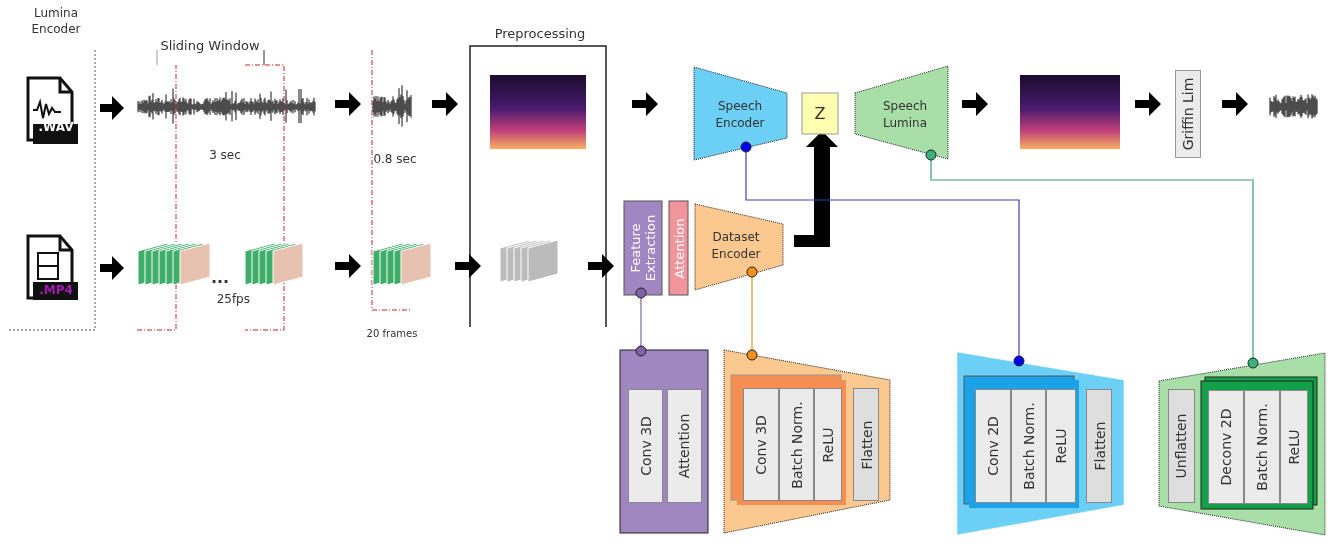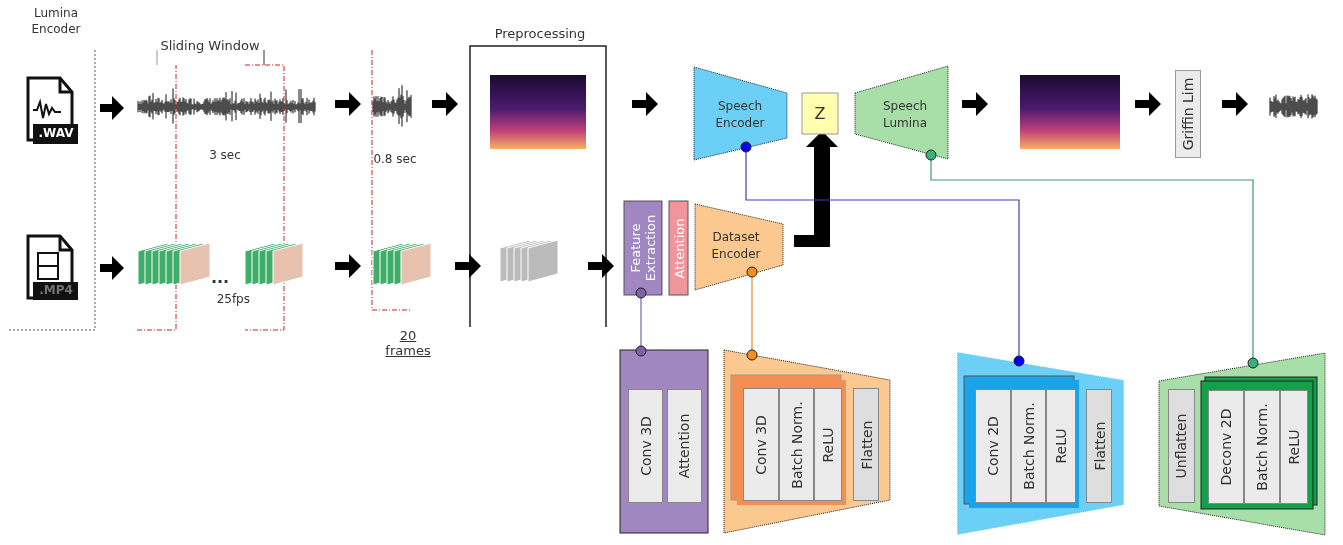--- a/index.html
+++ b/index.html
@@ -401,30 +401,30 @@
       <polygon points="514,248 544,240 544,274 514,282" fill="#bbb" stroke="#fff"></polygon>
       <polygon points="521,248 551,240 551,274 521,282" fill="#bbb" stroke="#fff"></polygon>
       <polygon points="528,248 558,240 558,274 528,282" fill="#bbb" stroke="#fff"></polygon>
     </g>
 </svg>
 
 <div class="lbl" style="left:20px;top:5px;width:60px;line-height:16px;margin-left:6px;">
   <div>Lumina</div>
   <div>Encoder</div>
 </div>
-<div class="abs" style="left:35px;top:126px;width:42px;font-size:12px;font-weight:bold;color:#fff;text-align:center;">.WAV</div>
-<div class="abs" style="left:35px;top:283px;width:42px;font-size:12px;font-weight:bold;color:#737373;text-align:center;">.MP4</div>
+<div class="abs" style="left:35px;top:120px;width:42px;font-size:12px;font-weight:bold;color:#fff;text-align:center;">.WAV</div>
+<div class="abs" style="left:35px;top:283px;width:42px;font-size:12px;font-weight:bold;color:#a21caf;text-align:center;">.MP4</div>
 
 <div class="lbl" style="left:150px;top:38px;width:120px;font-size:13px;">Sliding Window</div>
 <div class="lbl" style="left:200px;top:148px;width:50px;">3 sec</div>
 <div class="lbl" style="left:200px;top:292px;width:50px;text-align:right;">25fps</div>
 <div class="lbl" style="left:205px;top:268px;width:30px;font-size:16px;font-weight:bold;">...</div>
 
 <div class="lbl" style="left:370px;top:152px;width:50px;">0.8 sec</div>
-<div class="lbl" style="left:378px;top:328px;width:60px;font-size:13px;text-decoration:underline;">20 frames</div>
+<div class="lbl" style="left:362px;top:328px;width:60px;font-size:10px;">20 frames</div>
 
 <div class="lbl" style="left:480px;top:26px;width:120px;font-size:13px;">Preprocessing</div>
 
 <div class="lbl" style="left:700px;top:98px;width:80px;line-height:17px;">
   <div>Speech</div>
   <div>Encoder</div>
 </div>
 <div class="lbl" style="left:802px;top:104px;width:36px;font-size:16px;">Z</div>
 <div class="lbl" style="left:865px;top:98px;width:80px;line-height:17px;">
   <div>Speech</div>

